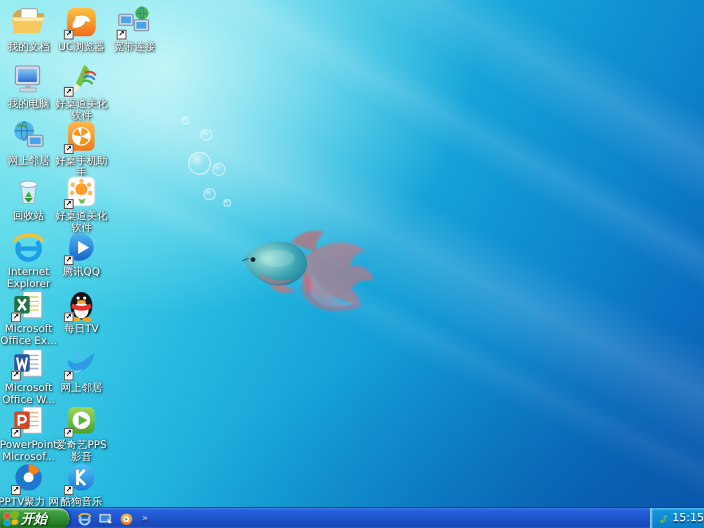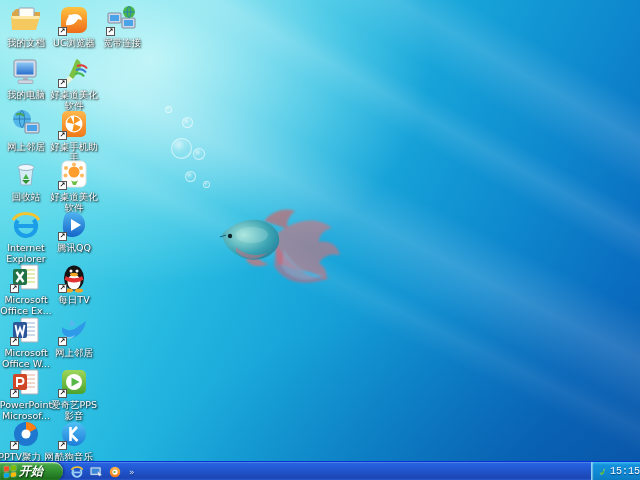--- a/index.html
+++ b/index.html
@@ -40,21 +40,21 @@
   .flag{position:relative;width:12px;height:11px;transform:skewY(-6deg);}
   .flag i{position:absolute;width:5px;height:4.5px;border-radius:1px;box-shadow:0 0 2px rgba(255,255,255,.8);}
   .fr{left:0;top:0;background:#f25022;} .fg{right:0;top:0;background:#7fba00;}
   .fb{left:0;bottom:0;background:#00a4ef;} .fy{right:0;bottom:0;background:#ffb900;}
   .ql{position:absolute;left:70px;top:0;height:19px;display:flex;align-items:center;gap:5px;}
   .qli{width:14px;height:14px;cursor:pointer;}
   .chev{color:#cfe0ff;font-size:9px;cursor:pointer;margin-left:2px;text-shadow:0 1px 1px rgba(0,0,0,.5);}
   .tray{position:absolute;right:0;top:0;height:19px;width:49px;display:flex;align-items:center;gap:3px;padding-left:6px;
     background:linear-gradient(180deg,#35bdf2 0%,#1592dd 15%,#0f87d2 60%,#0b7ac0 100%);
     border-left:1px solid #86d7f5;box-shadow:inset 1px 0 1px rgba(255,255,255,.4);}
-  .clock{color:#fff;font-size:10px;text-shadow:0 1px 1px rgba(0,30,80,.7);cursor:pointer;font-family:Liberation Mono, monospace;}
+  .clock{color:#fff;font-size:10px;text-shadow:0 1px 1px rgba(0,30,80,.7);cursor:pointer;}
 </style>
 </head>
 <body>
 
 <div class="screen">
 
   
   <svg width="0" height="0">
       <defs>
     <linearGradient id="gUC" x1="0" y1="0" x2="0" y2="1">

